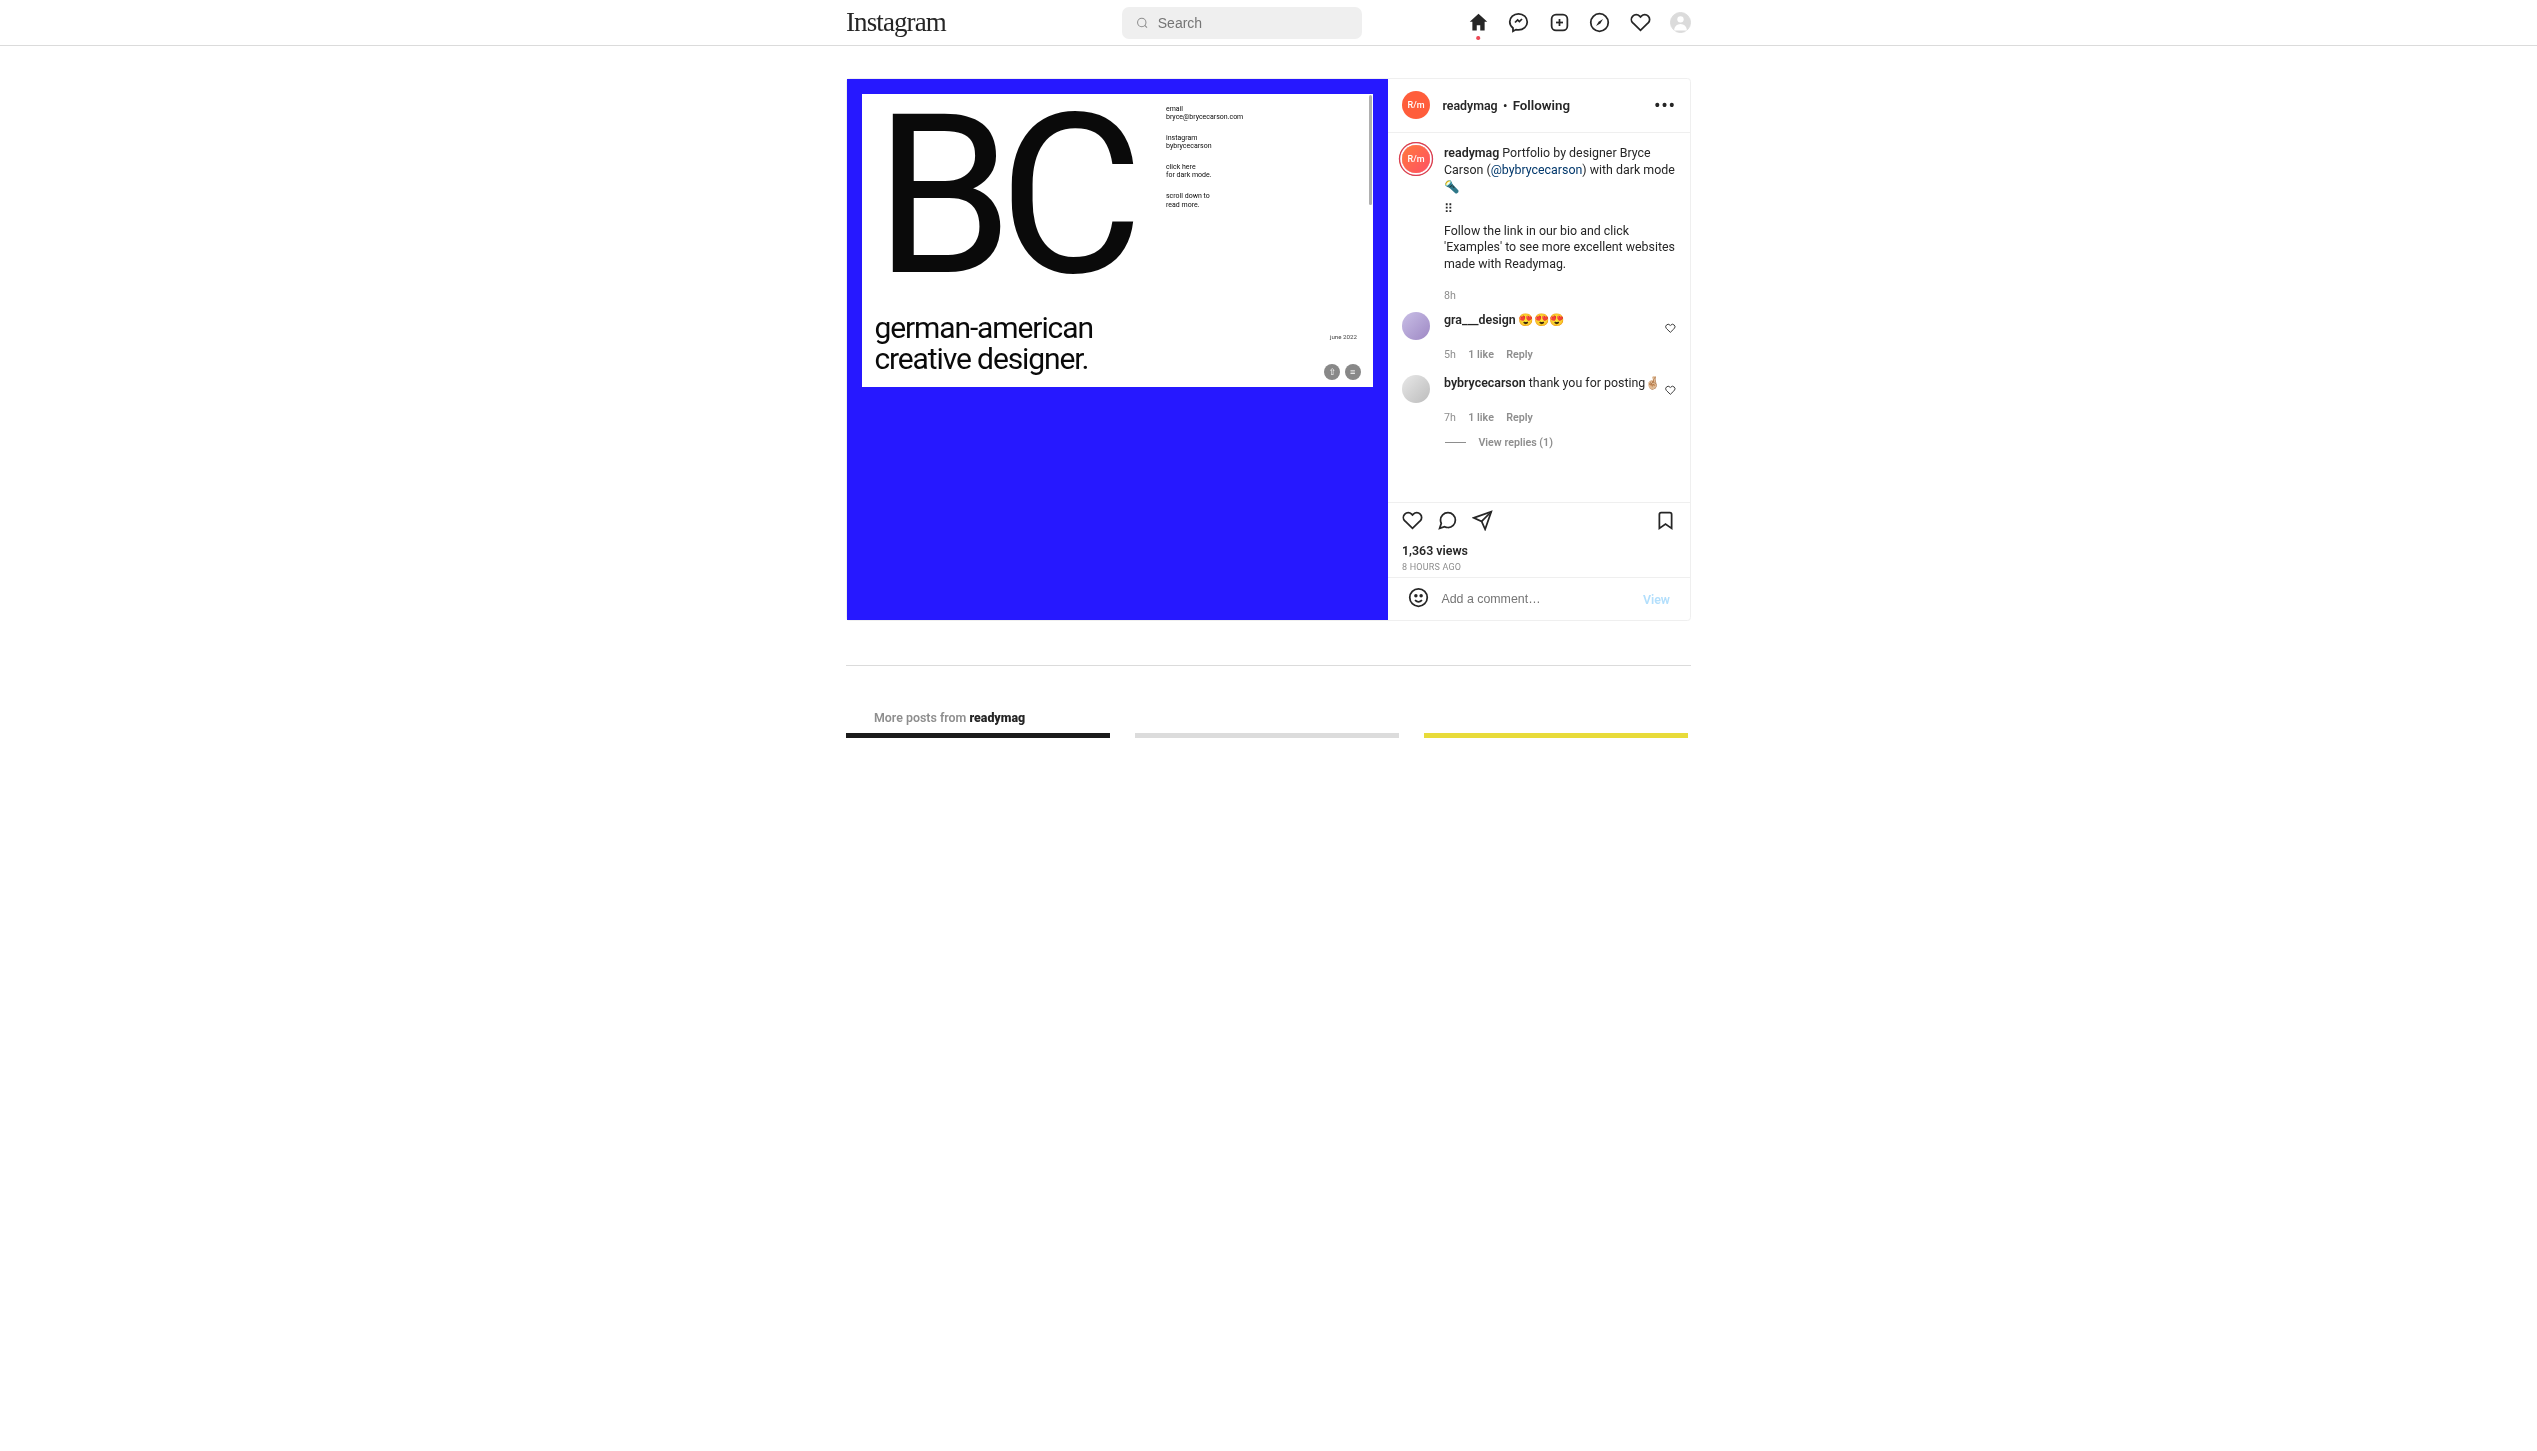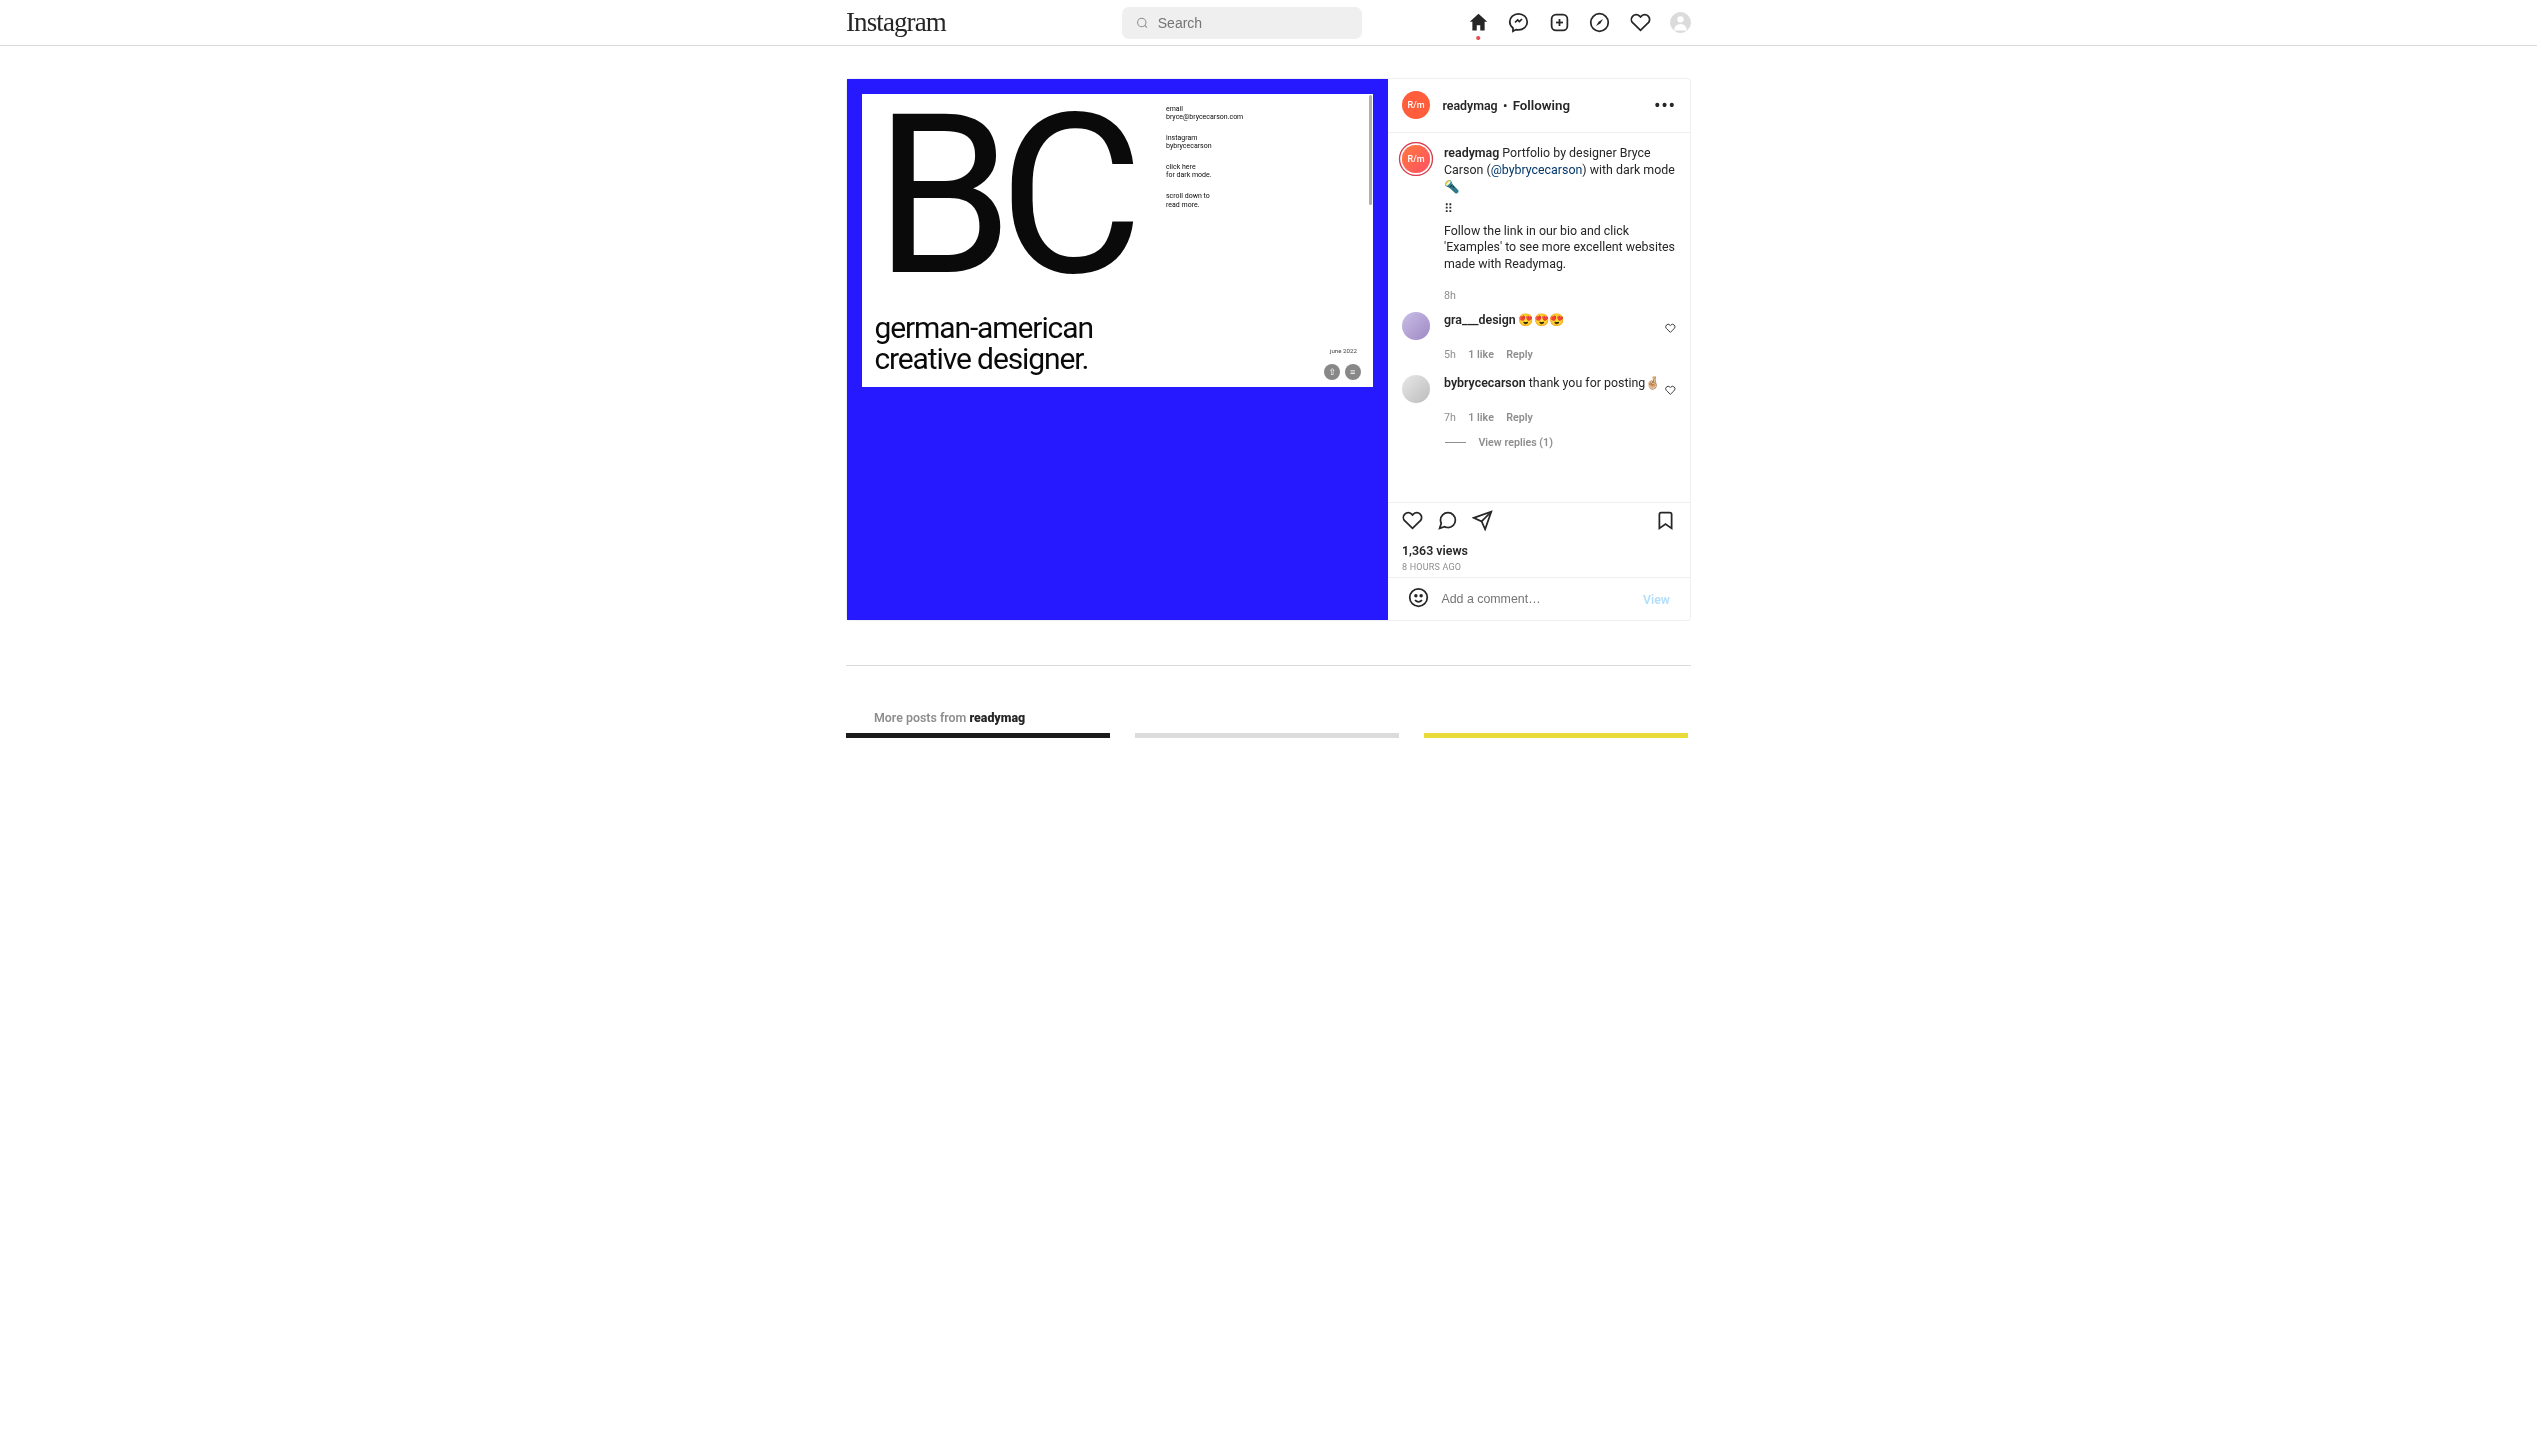--- a/index.html
+++ b/index.html
@@ -87,21 +87,21 @@
   .media-inner .sidecol {
     position:absolute; top: 10.7px; left: 304px;
     font-size: 7px; line-height:1.2; color:#0a0a0a;
   }
   .media-inner .sidecol div { margin-bottom: 12.4px; }
   .media-inner .subtitle {
     position:absolute; bottom:12.4px; left:12.4px;
     font-size: 30px; line-height:1.02; letter-spacing:-1.1px; color:#0a0a0a;
   }
   .media-inner .btm-date {
-    position:absolute; bottom:32px; right:16px; font-size:6.2px; color:#444;
+    position:absolute; bottom:46px; right:16px; font-size:6.2px; color:#444;
   }
   .media-inner .btm-pills {
     position:absolute; bottom:7px; right:12.4px; display:flex; gap:4.4px;
   }
   .media-inner .btm-pills span {
     width:16px; height:16px; border-radius:50%; background:#888;
     display:flex;align-items:center;justify-content:center;color:#fff;font-size:9px;
   }
   .media-inner .scrollbar {
     position:absolute; right:0.9px; top:0.9px; width:3.6px; height:110px; background:#b0b0b0; border-radius:1.8px;

